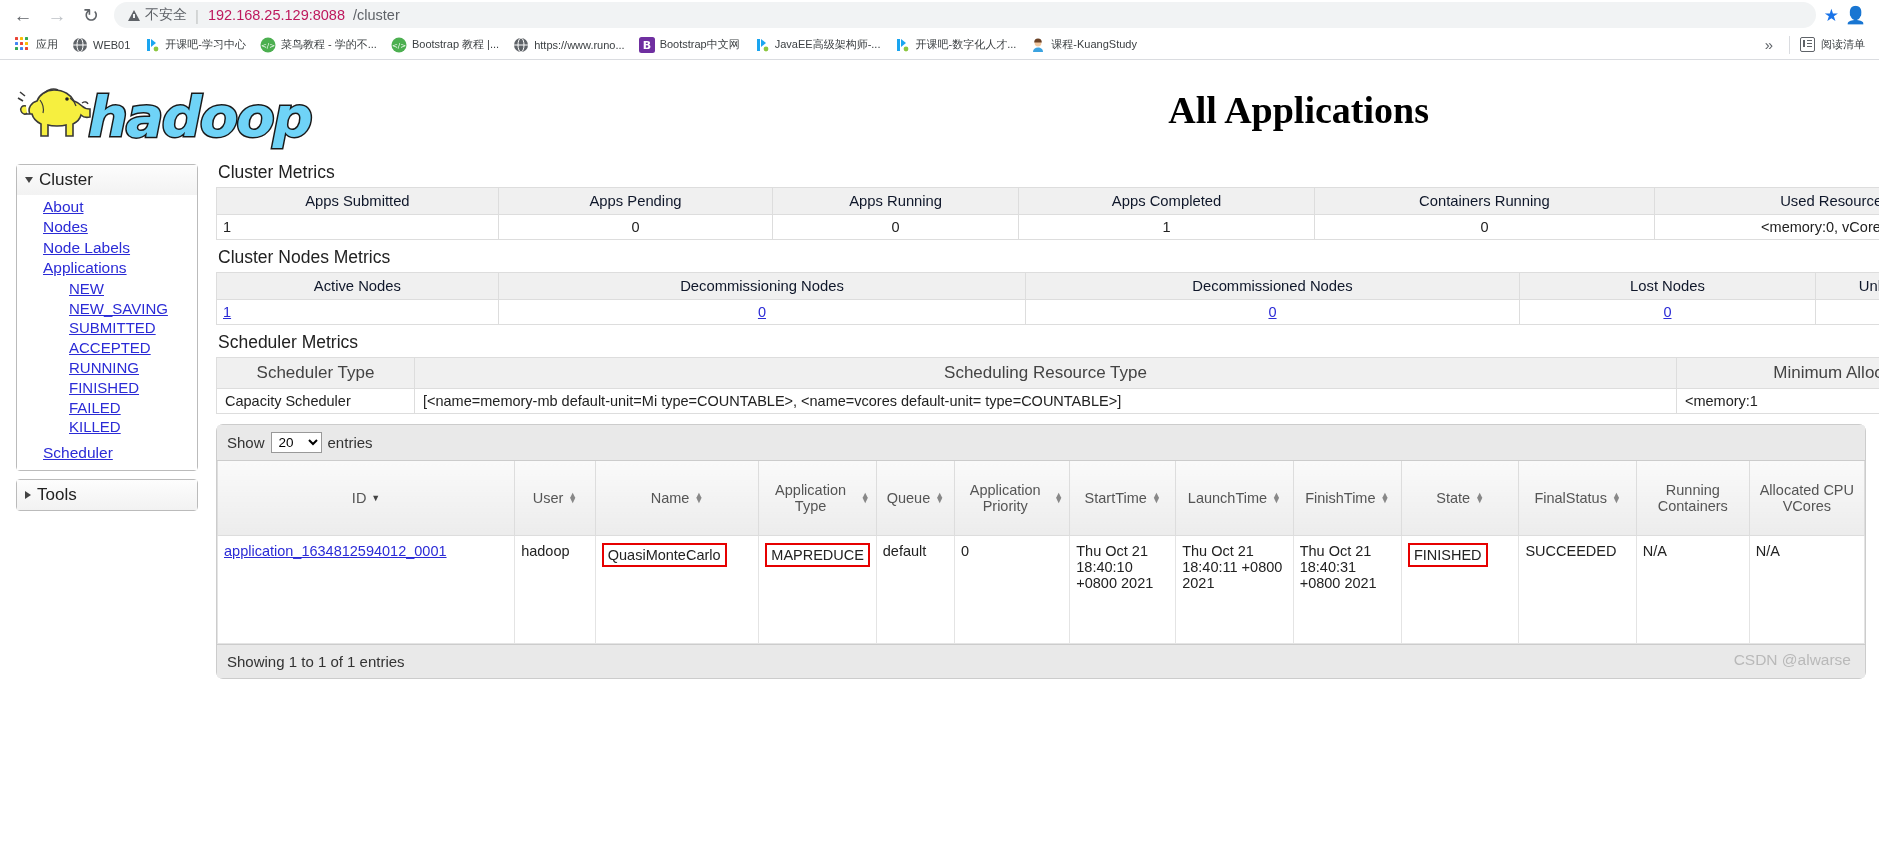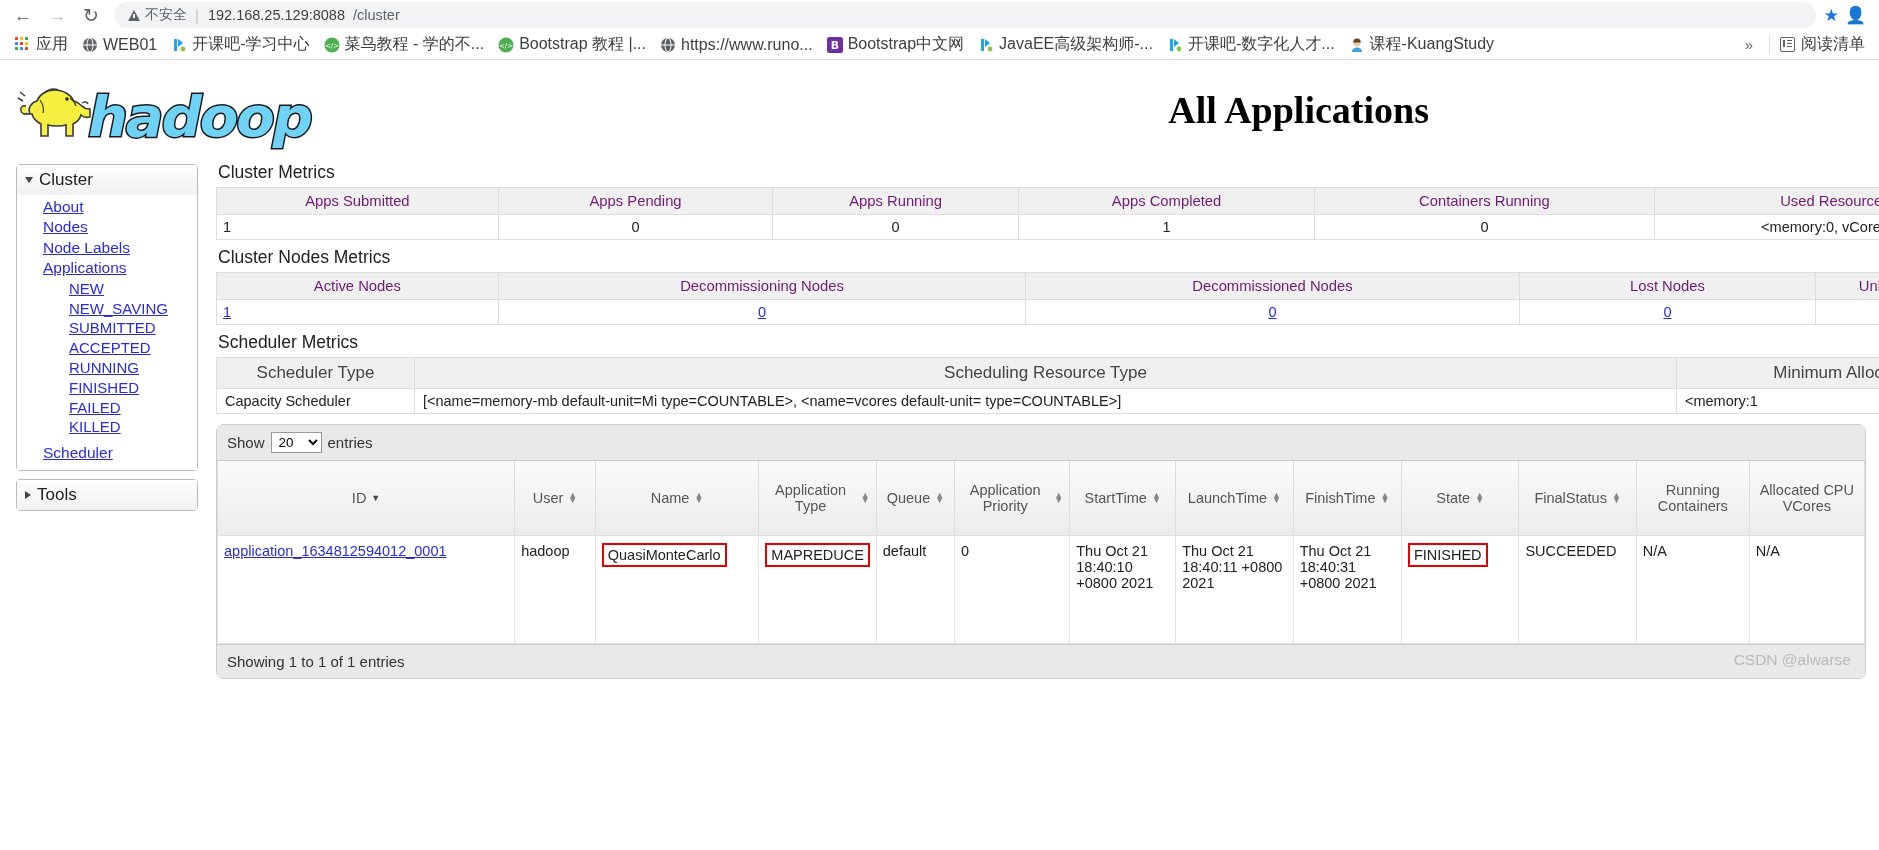--- a/index.html
+++ b/index.html
@@ -32,41 +32,41 @@
   }
   .warn-tri {
     width:0; height:0; border-left:6px solid transparent; border-right:6px solid transparent;
     border-bottom:11px solid #5f6368; margin-right:5px; position:relative;
   }
   .warn-tri:after{
     content:""; position:absolute; left:-1px; top:4px; width:2px; height:4px; background:#f1f3f4;
   }
   .warn-text { color:#5f6368; font-size:14px; margin-right:8px; }
   .omnibox-sep { color:#c4c7c5; margin-right:9px; font-size:15px;}
-  .url-host { color:#404040; }
+  .url-host { color:#be185d; }
   .url-path { color:#5f6368;margin-left:8px; }
   .star {
     color:#1a73e8; font-size:17px; margin-right:4px;
   }
   .avatar-ico {
     width:26px;height:26px;border-radius:50%;
     display:flex;align-items:center;justify-content:center;color:#5f6368;font-size:17px;
   }
 
   .bookmarks {
     height:30px; display:flex; align-items:center; gap:0px;
     padding:0 8px; font-size:13.5px; color:#3c4043;
     border-bottom:1px solid #dadce0;
     position:relative;
   }
   .bm {
     display:flex; align-items:center; gap:5px; padding:3px 7px; white-space:nowrap;
   }
   .bm-ico { width:16px; height:16px; flex:none; display:block; }
-  .bm-label { font-size:16px; color:#3c4043; }
+  .bm-label { font-size:11px; color:#3c4043; }
   .apps-grid {
     display:grid; grid-template-columns:repeat(3,3px); grid-template-rows:repeat(3,3px);
     gap:2px; width:13px;
   }
   .apps-grid i { width:3px; height:3px; display:block; border-radius:0.5px;}
   .bm-right {
     margin-left:auto; display:flex; align-items:center; gap:10px; padding-right:6px;
   }
   .chev { font-size:15px; color:#5f6368; padding:0 6px;}
   .vline { width:1px; height:18px; background:#dadce0; }
@@ -123,21 +123,21 @@
   .main { flex:1; margin-left:18px; margin-top:8px; overflow:hidden; }
   .sec-title {
     font-size:17.5px; color:#222; margin:0 0 4px 2px;
   }
   .metrics-table {
     border-collapse:collapse; width:1800px; table-layout:fixed;
     font-size:14.5px;
   }
   .metrics-table th {
     background:#f0f0f0; border:1px solid #ddd; font-weight:normal;
-    color:#701a75; padding:5px 6px; text-align:center; font-size:14.8px;
+    color:#0f172a; padding:5px 6px; text-align:center; font-size:14.8px;
   }
   .metrics-table td {
     border:1px solid #ddd; padding:4px 6px; text-align:center; color:#222;
     font-size:14.5px; height:24px;
   }
   .metrics-table td a { color:#2b2bd6; text-decoration:underline; }
   .metrics-wrap { margin-bottom:7px; }
 
   .sched-table { border-collapse:collapse; width:1800px; table-layout:fixed; }
   .sched-table th {

